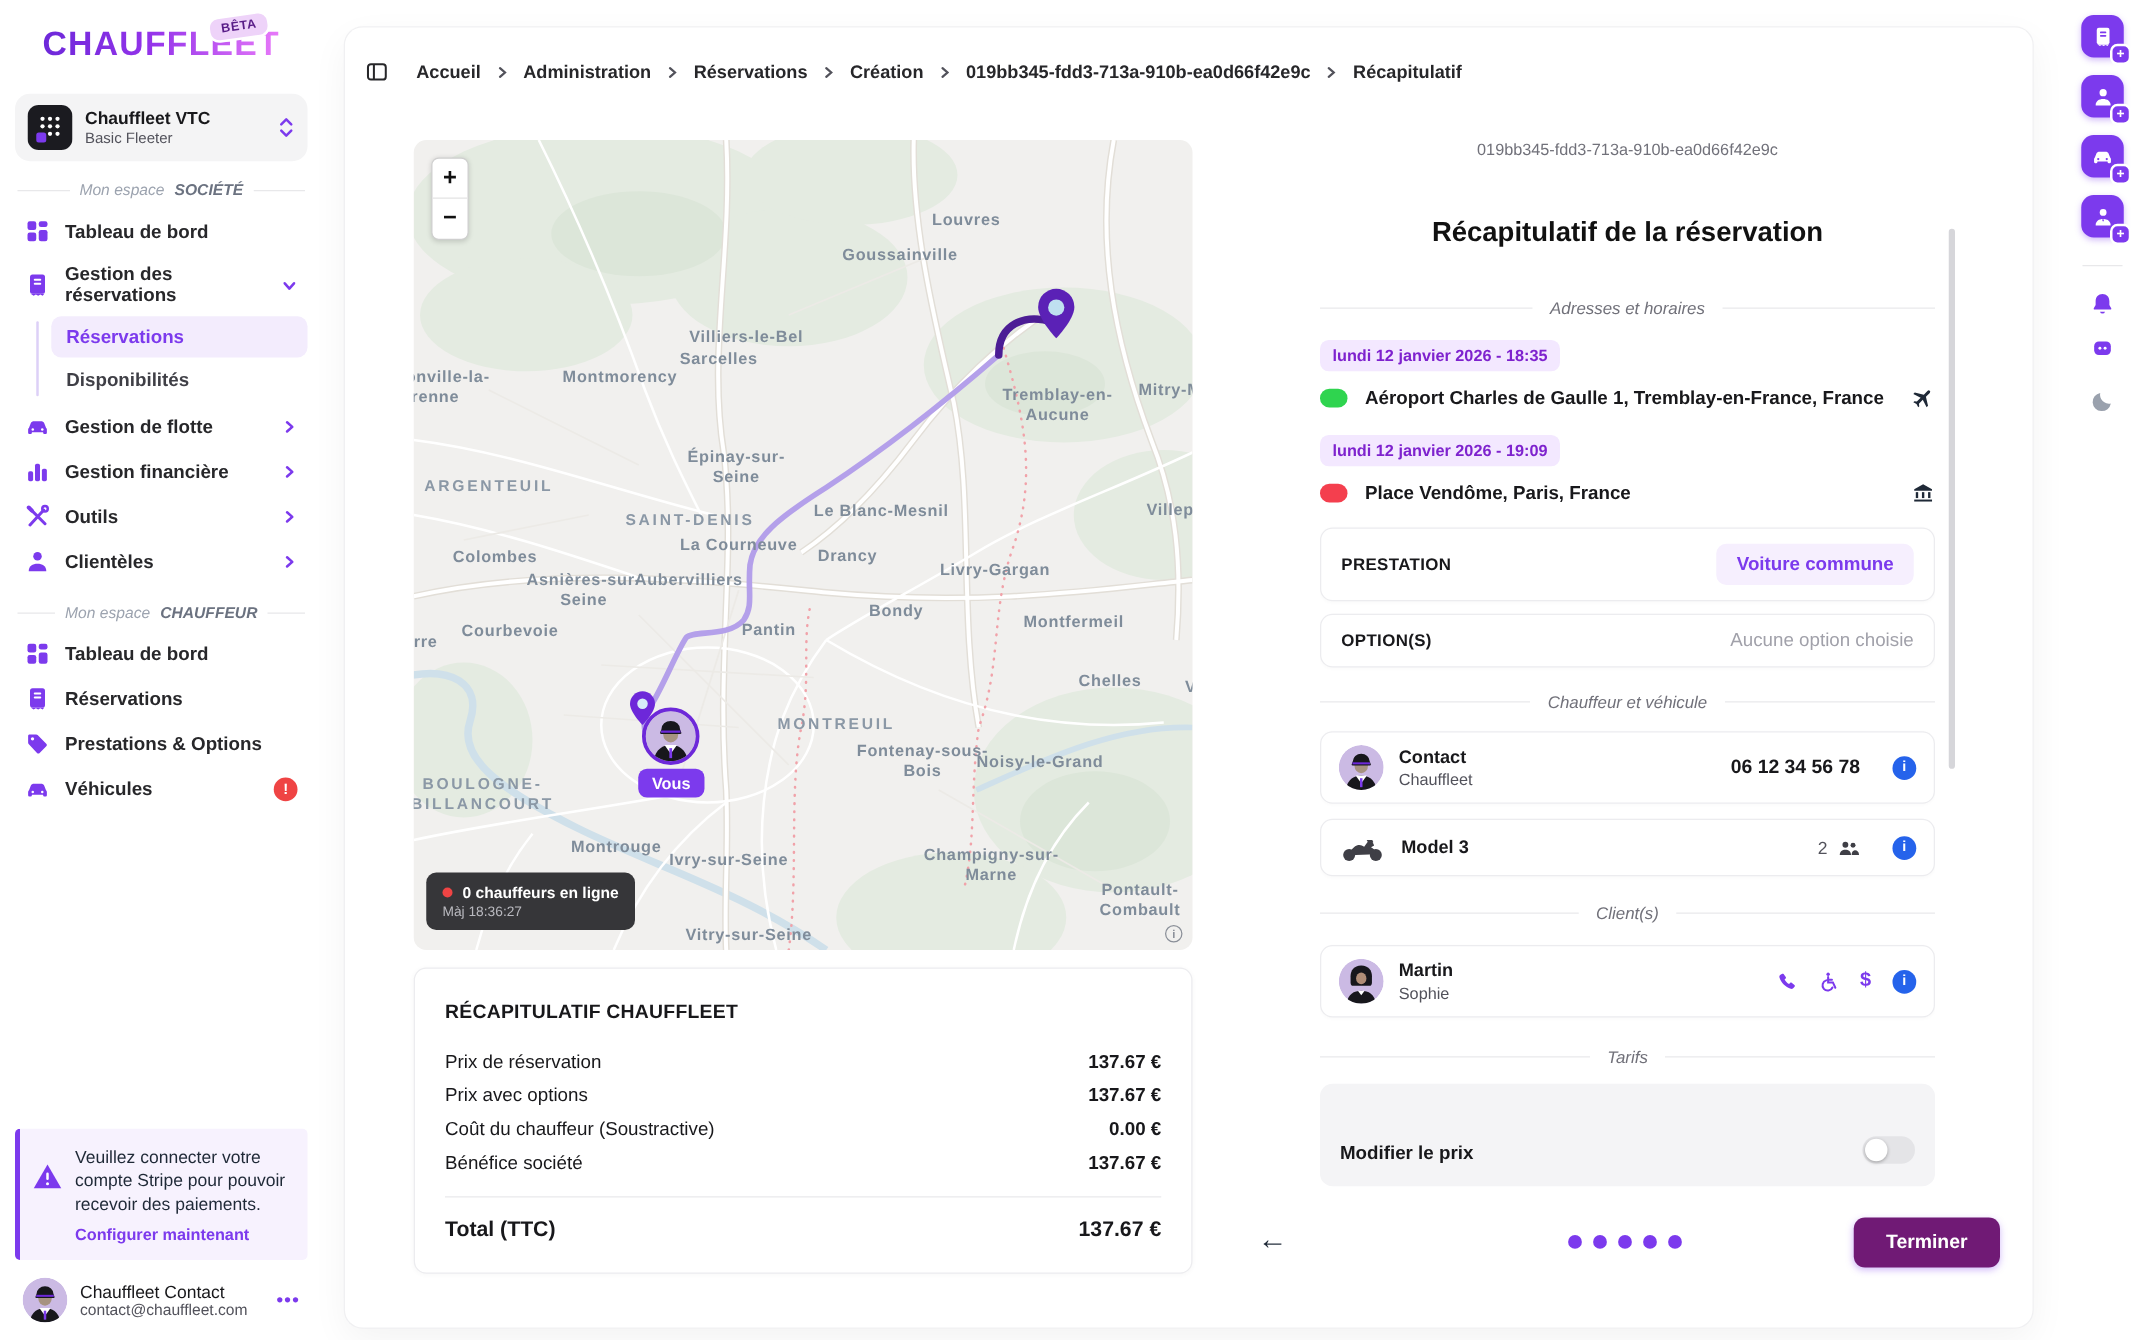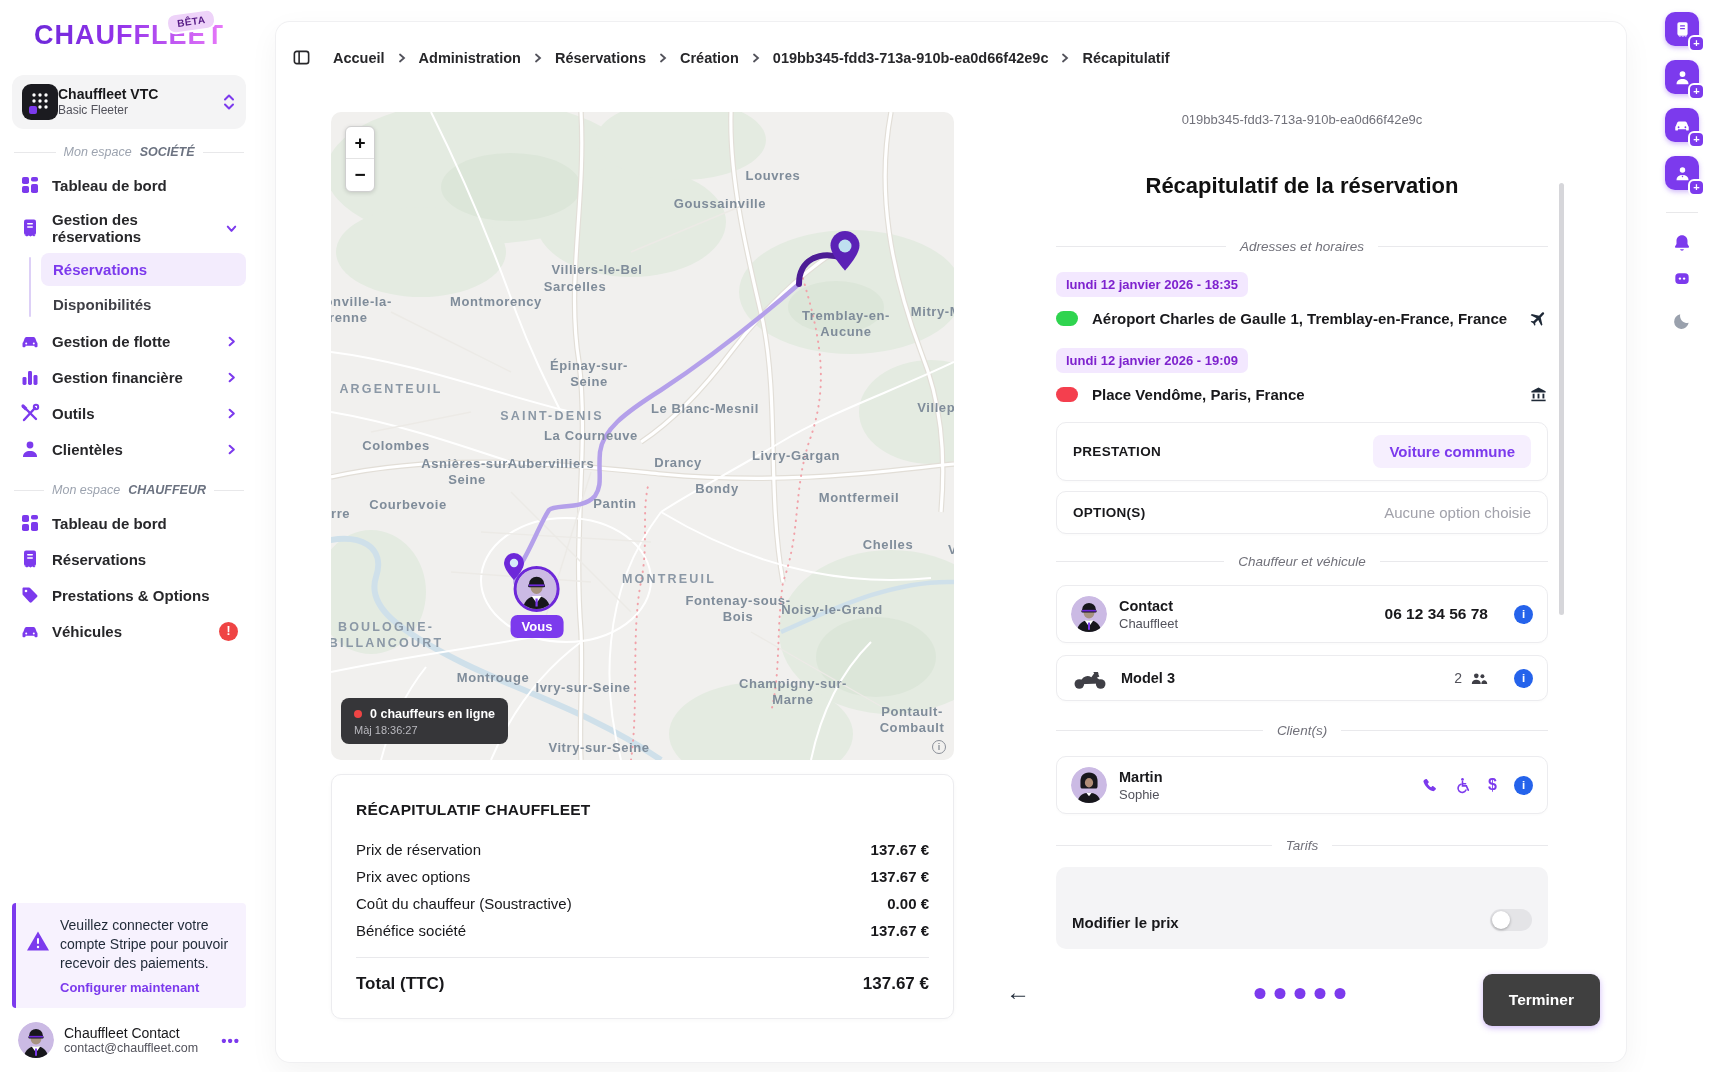--- a/index.html
+++ b/index.html
@@ -14,21 +14,21 @@
   
   .sidebar { position:absolute; left:0; top:0; width:258px; height:1072px;
     display:flex; flex-direction:column; padding:16px 12px 8px; background:#fff; }
   .logo-row { position:relative; text-align:center; margin:4px 0 24px; }
   .logo { font-size:27px; font-weight:800; letter-spacing:1px;
     background:linear-gradient(90deg,#6d28d9 0%,#9333ea 45%,#e879f9 100%);
     -webkit-background-clip:text; background-clip:text; color:transparent; }
   .beta { position:absolute; top:-9px; right:30px; transform:rotate(-8deg);
     background:#eed3f9; color:#581c87; font-size:10px; font-weight:800;
     padding:3px 9px; border-radius:9px; border:2px solid #fff; letter-spacing:.5px; }
-  .company { display:flex; align-items:center; background:#f4f4f5;
+  .company { display:flex; align-items:center; gap:10px; background:#f4f4f5;
     border-radius:12px; padding:9px 10px; cursor:pointer; }
   .company-meta { line-height:1.25; }
   .company-name { font-size:14px; font-weight:800; color:#18181b; }
   .company-plan { font-size:12px; color:#52525b; }
   .company-chev { margin-left:auto; color:#7c3aed; }
 
   .sec-div { display:flex; align-items:center; gap:8px; margin:16px 2px 8px;
     font-size:12.5px; font-style:italic; color:#9ca3af; }
   .sec-div .ln { flex:1; height:1px; background:#e8e8ea; }
   .sec-div b { color:#6b7280; font-weight:700; white-space:nowrap; }
@@ -153,22 +153,22 @@
     border-radius:50%; background:#fff; box-shadow:0 1px 3px rgba(0,0,0,.3); }
   .scroll-thumb { position:absolute; left:1283px; top:161px; width:5px; height:432px;
     border-radius:3px; background:#d6d6da; cursor:pointer; }
 
   
   .back-btn { position:absolute; left:730px; top:958px; font-size:24px; color:#1f2937;
     cursor:pointer; line-height:1; }
   .step-dots { position:absolute; left:1024px; top:966px; transform:translateX(-50%);
     display:flex; gap:9px; }
   .dot { width:11px; height:11px; border-radius:50%; background:#7c3aed; cursor:pointer; }
-  .finish-btn { position:absolute; right:26px; top:952px; height:52px; padding:0 26px;
-    background:#404040; color:#fff; border:none; border-radius:9px; font-size:15.5px;
+  .finish-btn { position:absolute; right:26px; top:952px; height:40px; padding:0 26px;
+    background:#701a75; color:#fff; border:none; border-radius:9px; font-size:15.5px;
     font-weight:700; cursor:pointer; font-family:"Liberation Sans",sans-serif;
     box-shadow:0 2px 6px rgba(124,58,237,.35); }
 
   
   .rail { position:absolute; right:6px; top:12px; width:44px; display:flex;
     flex-direction:column; align-items:center; gap:14px; }
   .rail-btn { width:34px; height:34px; border-radius:10px; background:#7c3aed; color:#fff;
     position:relative; display:flex; align-items:center; justify-content:center; cursor:pointer;
     box-shadow:0 2px 5px rgba(124,58,237,.35); }
   .plus { position:absolute; right:-6px; bottom:-6px; width:17px; height:17px;
@@ -538,21 +538,21 @@
         <div class="mlabel" style="left: 515px; top: 212px;">Tremblay-en-
 Aucune</div>
         <div class="mlabel" style="left: 616px; top: 200px;">Mitry-Mory</div>
         <div class="mlabel" style="left: 258px; top: 262px;">Épinay-sur-
 Seine</div>
         <div class="mlabel mbig" style="left: 60px; top: 278px;">ARGENTEUIL</div>
         <div class="mlabel mbig" style="left: 221px; top: 305px;">SAINT-DENIS</div>
         <div class="mlabel" style="left: 374px; top: 297px;">Le Blanc-Mesnil</div>
         <div class="mlabel" style="left: 624px; top: 296px;">Villeparisis</div>
         <div class="mlabel" style="left: 260px; top: 324px;">La Courneuve</div>
-        <div class="mlabel" style="left: 347px; top: 351px;">Drancy</div>
+        <div class="mlabel" style="left: 347px; top: 333px;">Drancy</div>
         <div class="mlabel" style="left: 465px; top: 344px;">Livry-Gargan</div>
         <div class="mlabel" style="left: 65px; top: 334px;">Colombes</div>
         <div class="mlabel" style="left: 136px; top: 360px;">Asnières-sur-
 Seine</div>
         <div class="mlabel" style="left: 220px; top: 352px;">Aubervilliers</div>
         <div class="mlabel" style="left: 386px; top: 377px;">Bondy</div>
         <div class="mlabel" style="left: 528px; top: 386px;">Montfermeil</div>
         <div class="mlabel" style="left: 284px; top: 392px;">Pantin</div>
         <div class="mlabel" style="left: -10px; top: 402px;">Nanterre</div>
         <div class="mlabel" style="left: 77px; top: 393px;">Courbevoie</div>

